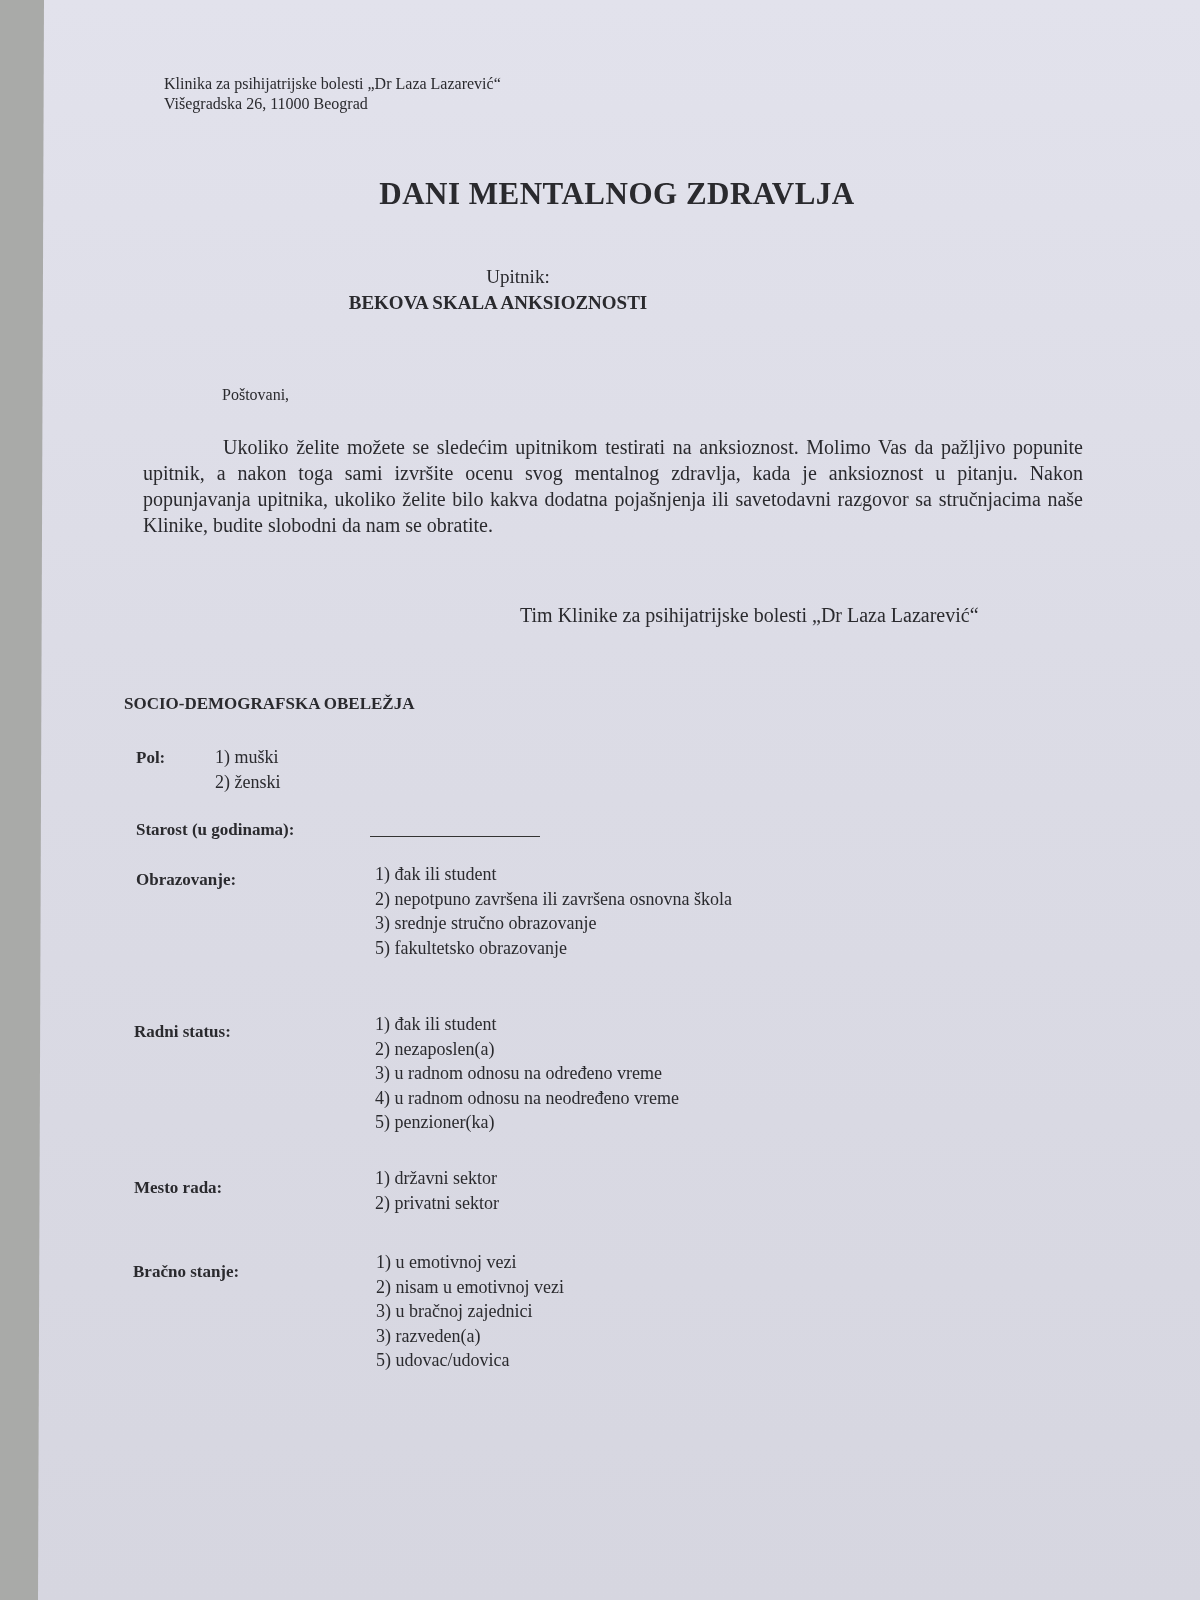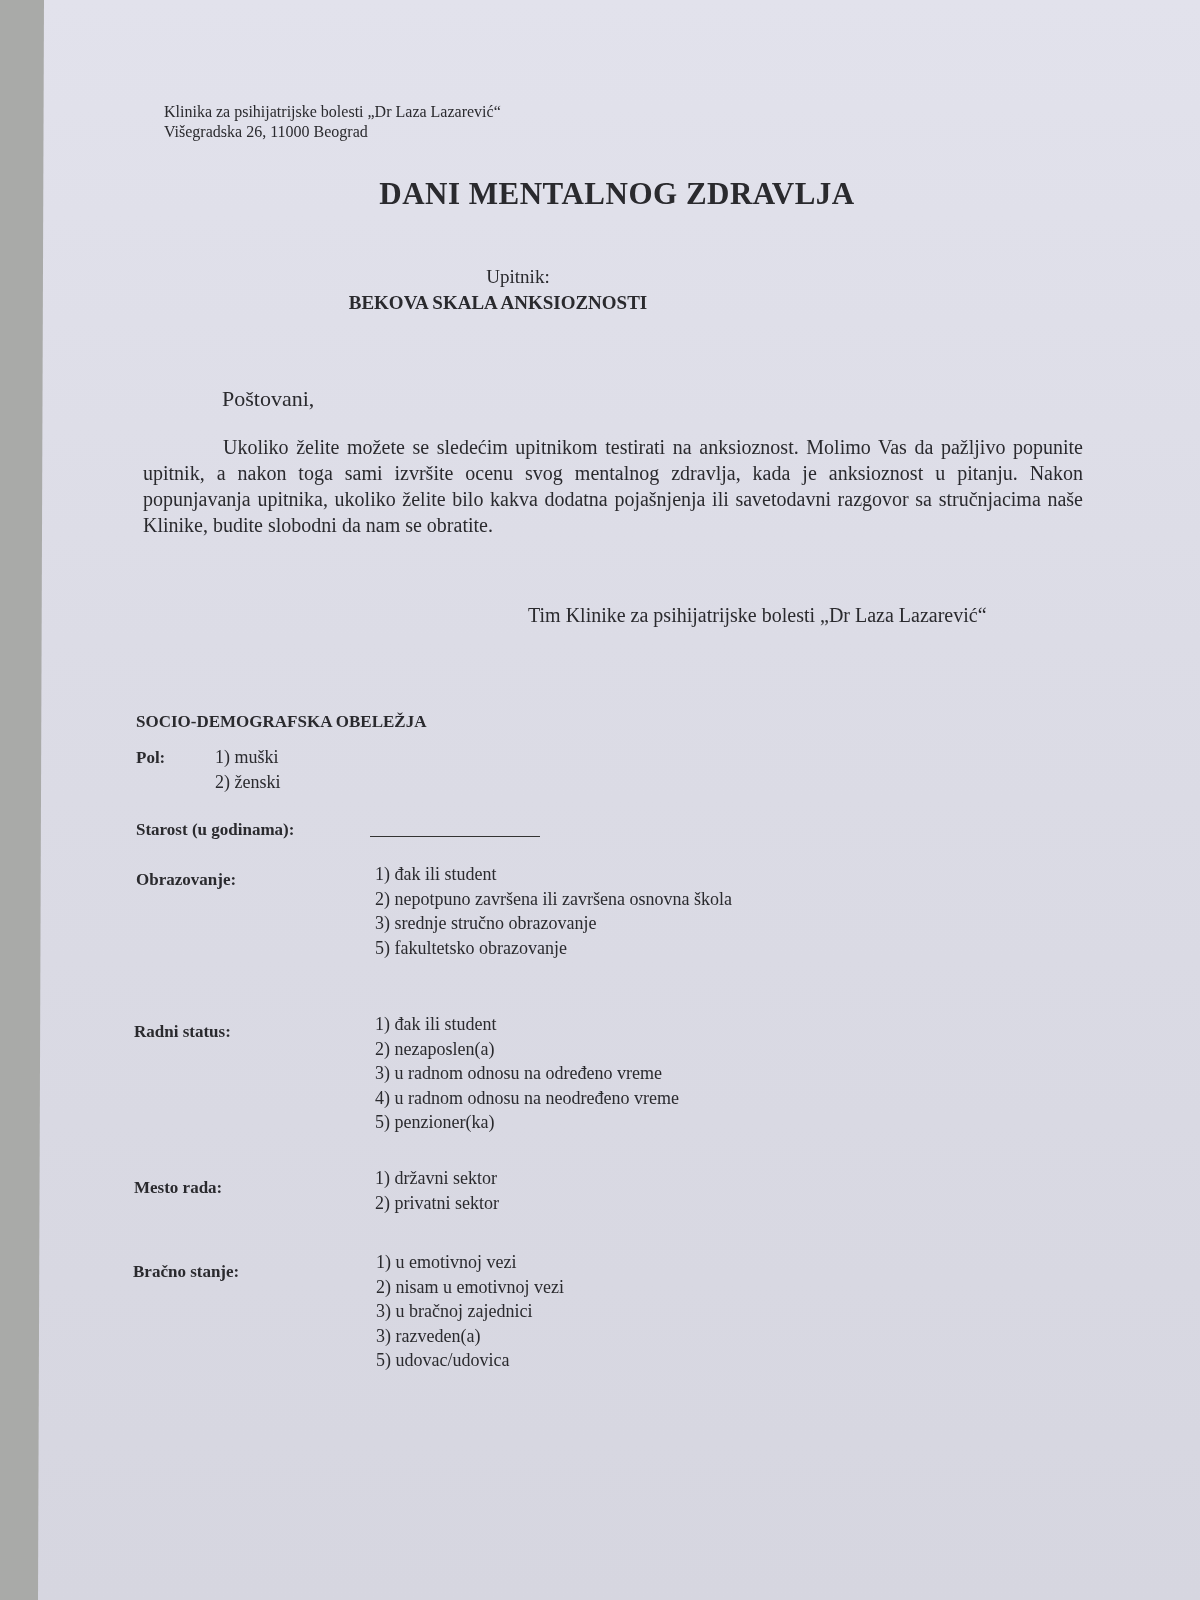--- a/index.html
+++ b/index.html
@@ -8,28 +8,28 @@
     background:#a9aaa8;
     font-family:"Liberation Serif", serif;
     color:#2a2a2e;
   }
   .page {
     position:absolute; left:38px; top:0; width:1170px; height:1600px;
     background:linear-gradient(180deg,#e2e2ec 0%,#dcdce6 40%,#d6d6e0 100%);
     clip-path:polygon(6px 0, 100% 0, 100% 100%, 0 100%);
   }
   .abs { position:absolute; white-space:nowrap; }
-  .hdr { left:164px; font-size:16px; line-height:20px;margin-top:28px; }
+  .hdr { left:164px; font-size:16px; line-height:20px; }
   .title { left:0; width:1200px; text-align:center; top:176px; font-size:31px; font-weight:bold; letter-spacing:0.5px; padding-left:34px; box-sizing:border-box; }
   .sub1 { left:0; width:1006px; text-align:center; top:266px; font-size:19px; padding-left:30px; box-sizing:border-box; }
   .sub2 { left:0; width:966px; text-align:center; top:292px; font-size:19px; font-weight:bold; padding-left:30px; box-sizing:border-box; }
-  .greet { left:222px; top:386px; font-size:22px; }
+  .greet { left:222px; top:386px; font-size:16px; }
   .para { position:absolute; left:143px; top:434px; width:940px; font-size:20px; line-height:26px; text-align:justify; text-indent:80px; }
-  .sign { left:520px; top:604px; font-size:20px;margin-left:8px; }
-  .sect { left:136px; top:694px; font-size:17px; font-weight:bold;margin-top:18px; }
+  .sign { left:520px; top:604px; font-size:20px; }
+  .sect { left:124px; top:694px; font-size:17px; font-weight:bold; }
   .lbl { font-size:17px; font-weight:bold; }
   .opt { font-size:18px; line-height:24.5px; }
   .blank { display:inline-block; width:170px; border-bottom:1px solid #333; vertical-align:baseline; height:14px; }
 </style>
 </head>
 <body>
 
 <div class="page"></div>
 
 <div class="abs hdr" style="top:74px">Klinika za psihijatrijske bolesti „Dr Laza Lazarević“</div>

